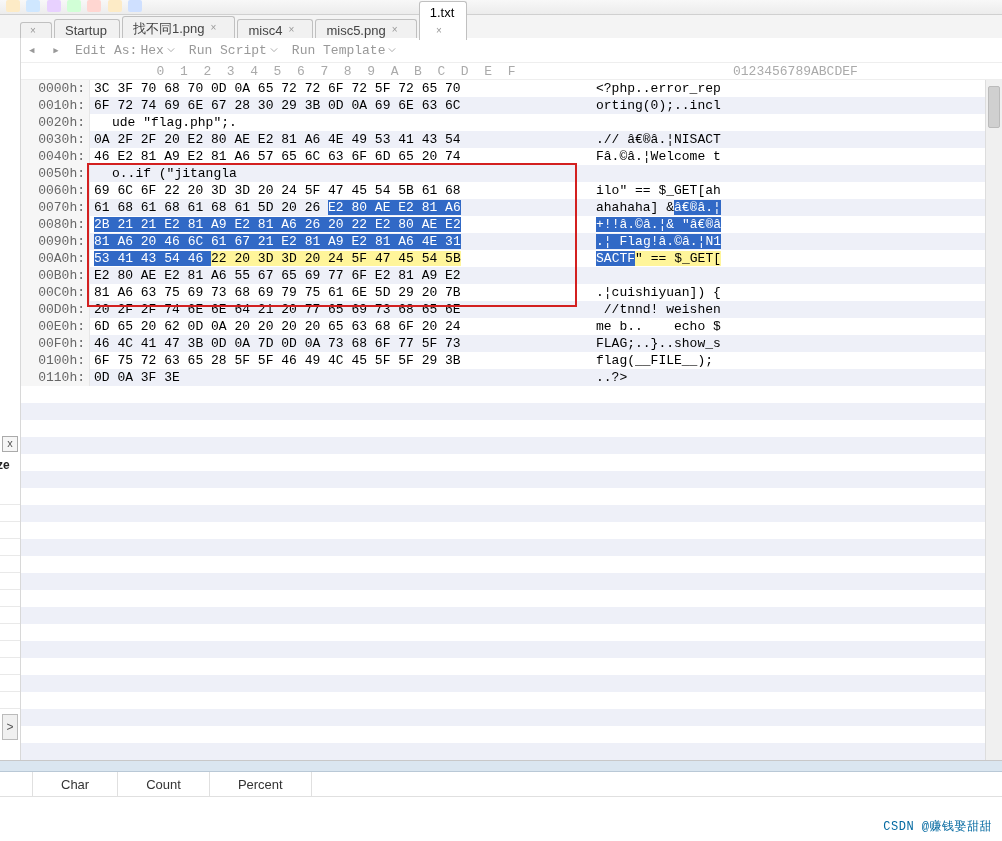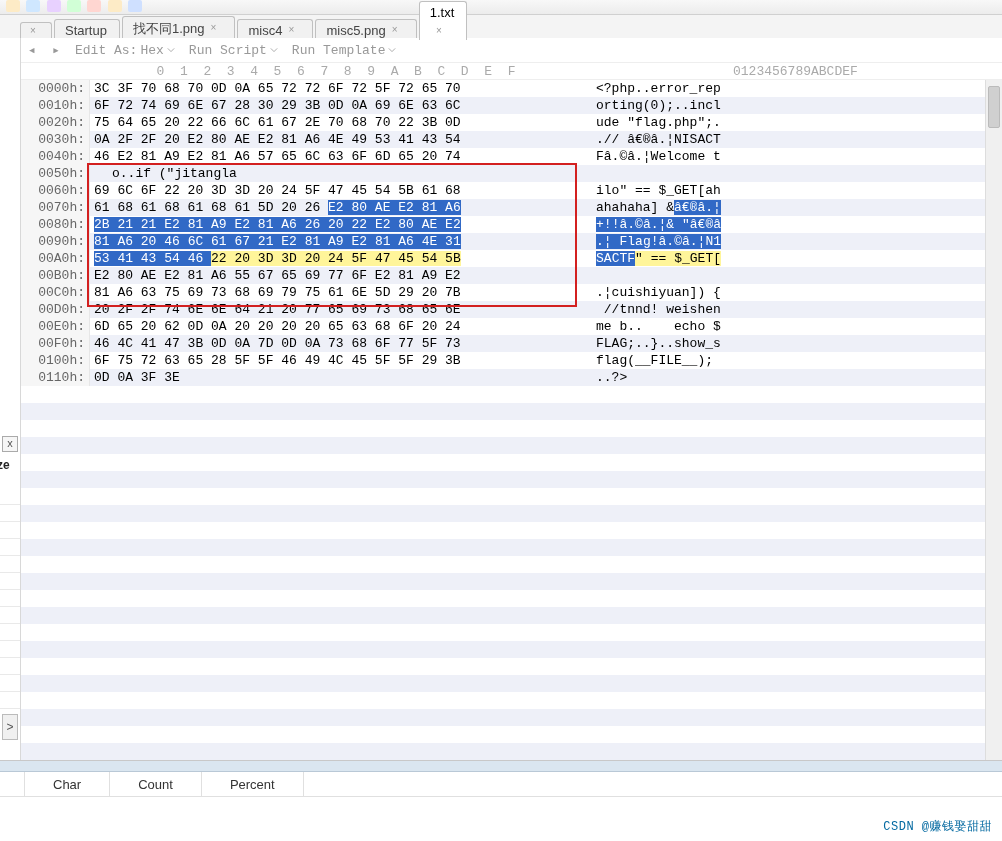--- a/index.html
+++ b/index.html
@@ -57,21 +57,21 @@
   
   .red-rect { position:absolute; border:2px solid #d32020; pointer-events:none; }
 
   
   .vscroll { width:16px; background:#f0f0f0; border-left:1px solid #ddd; position:relative; }
   .vscroll .thumb { position:absolute; top:6px; left:2px; right:2px; height:40px; background:#d0d0d0; border:1px solid #bbb; border-radius:2px; }
 
   
   .bottom { position:absolute; left:0; right:0; bottom:0; height:80px; background:#fff; border-top:1px solid #c8c8c8; }
   .bottom .bluebar { height:10px; background:#dae6f0; border-bottom:1px solid #b9c8d6; }
-  .bottom .cols { display:flex; height:24px; border-bottom:1px solid #e0e0e0; align-items:center; font-size:13px; color:#333; }
+  .bottom .cols { display:flex; height:24px; border-bottom:1px solid #e0e0e0; align-items:center; font-size:13px; color:#333;padding-left:8px; }
   .bottom .cols .g { width:24px; border-right:1px solid #e0e0e0; height:100%; }
   .bottom .cols .c { padding:0 28px; border-right:1px solid #e0e0e0; height:100%; display:flex; align-items:center; }
   .watermark { position:absolute; right:10px; bottom:6px; font-size:12px; color:#0369a1; font-family:Liberation Mono, monospace; letter-spacing:0.5px;}
 
   
   .rows-wrap { flex:1; overflow:hidden; display:flex; }
   .rows-inner { flex:1; overflow:hidden; position:relative; }
   .rows-scroll { height:100%; overflow:hidden; }
 </style>
 </head>
@@ -181,21 +181,20 @@
                   <span class="asc">&lt;?php..error_rep</span>
                 </div>
                 <div class="row">
                   <span class="addr">0010h:</span>
                   <span class="hex">6F 72 74 69 6E 67 28 30 29 3B 0D 0A 69 6E 63 6C</span>
                   <span class="gap"></span>
                   <span class="asc">orting(0);..incl</span>
                 </div>
                 <div class="row">
                   <span class="addr">0020h:</span>
-                  <span class="hex">75 64 65 20 22 66 6C 61 67 2E 70 68 70 22 3B 0D</span>
                   <span class="gap"></span>
                   <span class="asc">ude "flag.php";.</span>
                 </div>
                 <div class="row">
                   <span class="addr">0030h:</span>
                   <span class="hex">0A 2F 2F 20 E2 80 AE E2 81 A6 4E 49 53 41 43 54</span>
                   <span class="gap"></span>
                   <span class="asc">.// â€®â.¦NISACT</span>
                 </div>
                 <div class="row">

